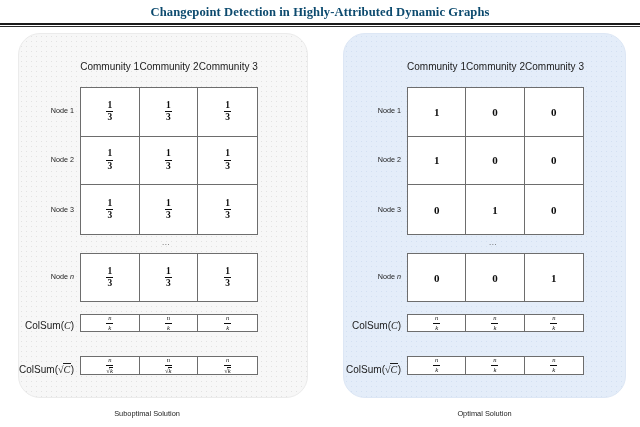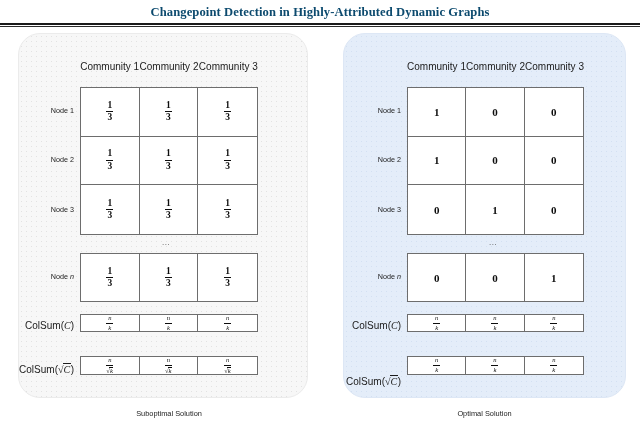--- a/index.html
+++ b/index.html
@@ -380,21 +380,21 @@
         <span class="num it">n</span>
         <span class="bar"></span>
         <span class="den"><span class="sqrt-wrap">
             <span class="sqrt-sym">√</span>
             <span class="sqrt-body">k</span>
           </span></span>
       </span>
     </div>
 </div>
 
-<div class="caption" style="left:24px; top:409px; width:290px;">Suboptimal Solution</div>
+<div class="caption" style="left:2px; top:409px; width:290px;">Suboptimal Solution</div>
 
 <div class="panel right"></div>
 
 <div class="col-headers" style="left:407px; top:61px; width:177px;">
   <div style="width:59px">Community 1</div>
   <div style="width:59px">Community 2</div>
   <div style="width:59px">Community 3</div>
 </div>
 
 <div class="row-label" style="left:351px; top:106px; width:50px;"><span>Node 1</span></div>
@@ -464,21 +464,21 @@
     </div>
   <div class="cell">
       <span class="frac small">
         <span class="num it">n</span>
         <span class="bar"></span>
         <span class="den it">k</span>
       </span>
     </div>
 </div>
 
-<div class="colsum-label" style="left:339px; top:363px; width:62px;margin-top:12px;">ColSum(<span class="sqrt-wrap">
+<div class="colsum-label" style="left:339px; top:363px; width:62px;">ColSum(<span class="sqrt-wrap">
       <span class="sqrt-sym">√</span>
       <span class="sqrt-body">C</span>
     </span>)</div>
 <div class="colsum-bar" style="left:407px; top:356px; width:177px; height:19px;">
   <div class="cell">
       <span class="frac small">
         <span class="num it">n</span>
         <span class="bar"></span>
         <span class="den it">k</span>
       </span>

